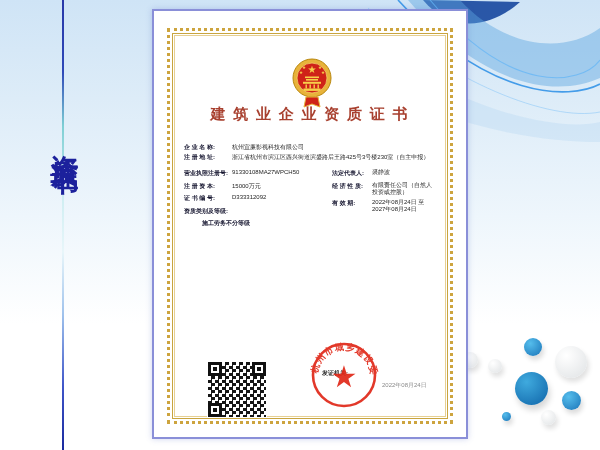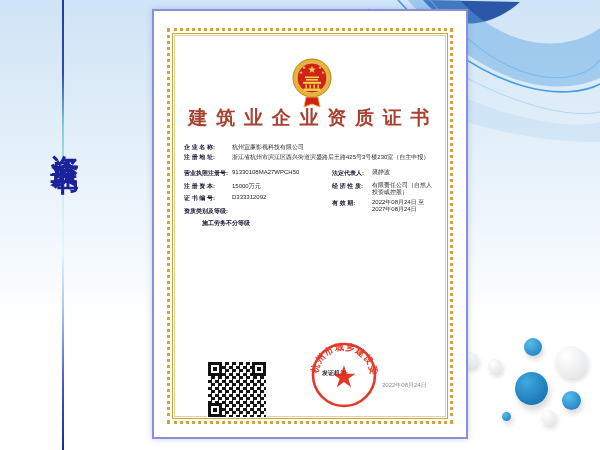--- a/index.html
+++ b/index.html
@@ -30,21 +30,21 @@
   }
   .gold-beads { position:absolute; left:13px; right:13px; top:17px; bottom:13px;
     border:3px dotted #cda43e; }
   .gold-line  { position:absolute; left:18px; right:18px; top:22px; bottom:18px;
     border:1px solid #c9a53f; }
   .gold-inner { position:absolute; left:20px; right:20px; top:24px; bottom:20px;
     border:1px solid #e6d093; }
   .emblem { position:absolute; left:136px; top:44px; width:44px; height:58px; }
   .cert-title {
     position:absolute; left:0; top:94px; width:100%;
-    text-align:center; font-size:19px; font-weight:bold;
+    text-align:center; font-size:15px; font-weight:bold;
     letter-spacing:2px; color:#a8402f;
     font-family:"Liberation Serif","DejaVu Serif",serif;
   }
   .row { position:absolute; display:flex; align-items:flex-start; white-space:nowrap; }
   .row .lbl { font-size:6px; font-weight:bold; color:#14142e; }
   .row .val { font-size:6px; color:#1e1e1e; margin-left:2px; }
   .row-l .lbl { width:46px; }
   .row-l2 .lbl { width:46px; }
   .row-r .lbl { width:38px; }
   .row-r .val { width:64px; white-space:normal; line-height:7px; }

